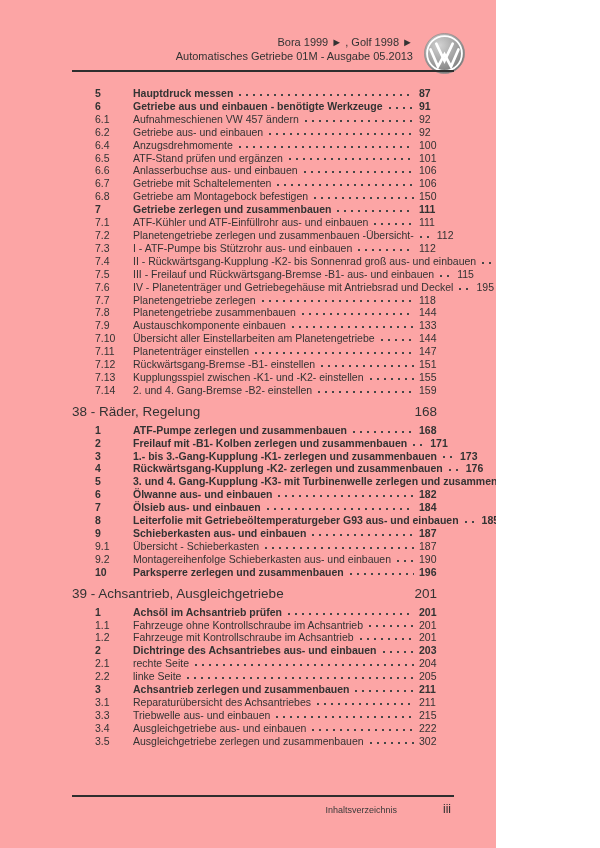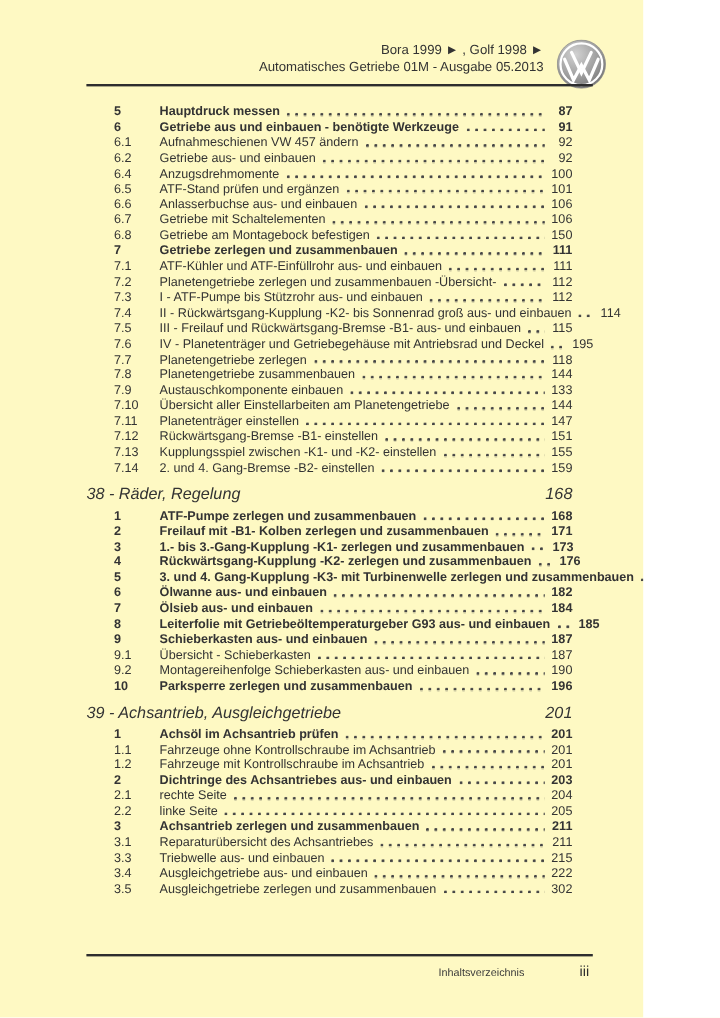--- a/index.html
+++ b/index.html
@@ -4,23 +4,23 @@
 <style>
   html, body {
     margin: 0;
     padding: 0;
     background: #ffffff;
     font-family: "Liberation Sans", sans-serif;
     color: #333333;
   }
   .page {
     position: relative;
-    width: 536px;
+    width: 496px;
     height: 848px;
-    background: #fef9c3;
+    background: #fca5a5;
     overflow: hidden;
   }
 
   
   .header-text {
     position: absolute;
     top: 36px;
     right: 83px;
     text-align: right;
     font-size: 11px;
@@ -72,31 +72,30 @@
     min-width: 12px;
     margin: 0 5px 0 6px;
     background-image: radial-gradient(circle at 1.2px 1.2px, #454545 1.05px, rgba(0,0,0,0) 1.3px);
     background-size: 7px 3px;
     background-repeat: repeat-x;
     background-position: left calc(100% - 3px);
   }
   .toc-row .pg {
     flex: none;
     min-width: 18px;
-    text-align: right;
+    text-align: left;
   }
 
   .chapter-row {
     display: flex;
     align-items: flex-end;
     margin: 6px 59px 4px 72px;
     font-size: 13.5px;
     line-height: 17px;
     white-space: nowrap;
-    font-style: italic;
   }
   .chapter-row .dots {
     margin: 0 4px 0 8px;
     background-image: radial-gradient(circle at 1.4px 1.4px, #454545 1.2px, rgba(0,0,0,0) 1.5px);
     background-size: 8.5px 3px;
     background-position: left calc(100% - 4px);
   }
   .chapter-row .pg {
     flex: none;
     text-align: right;

